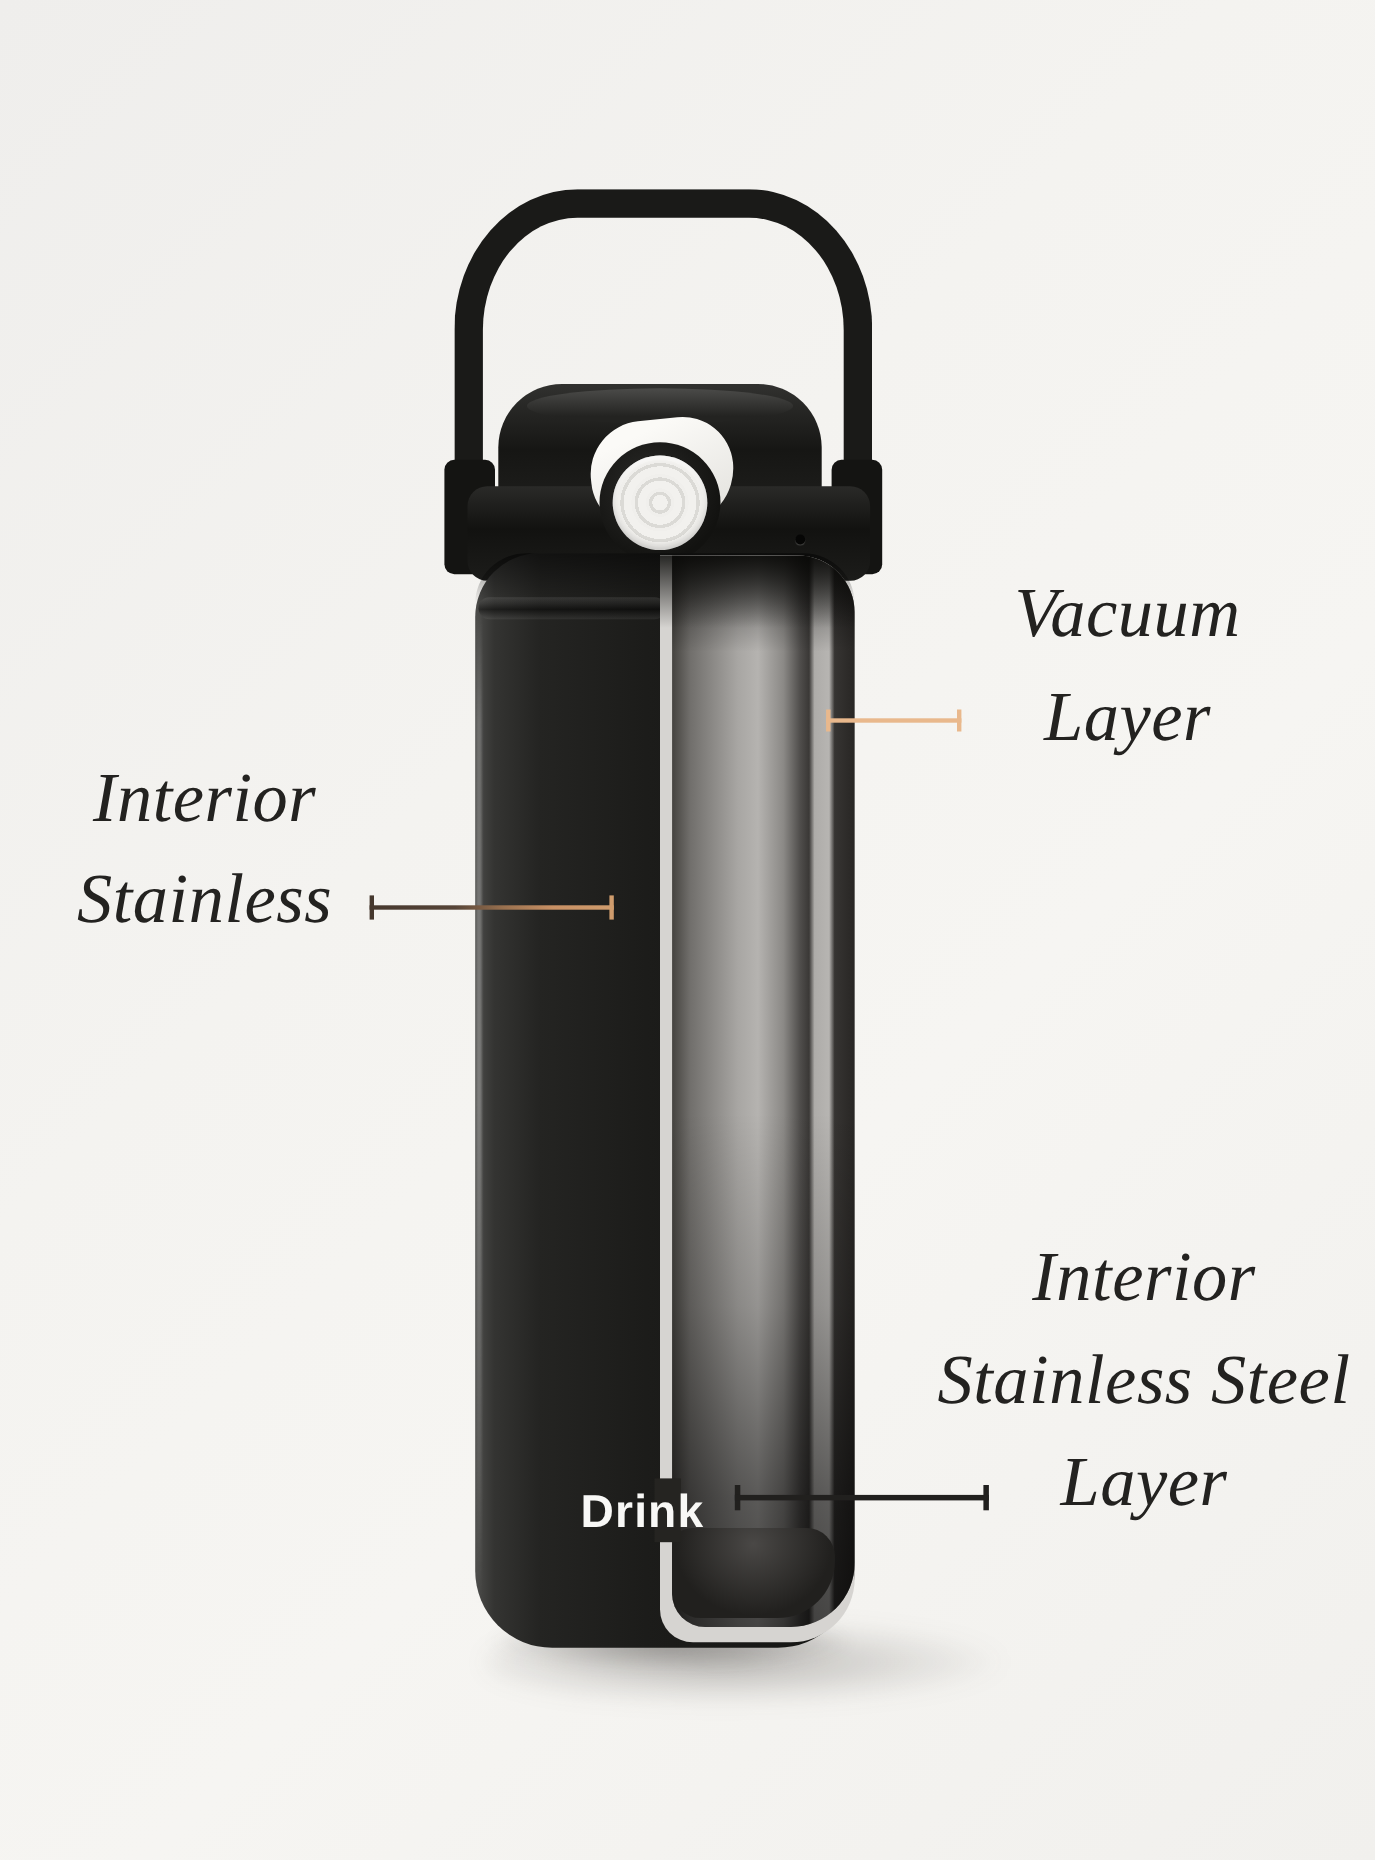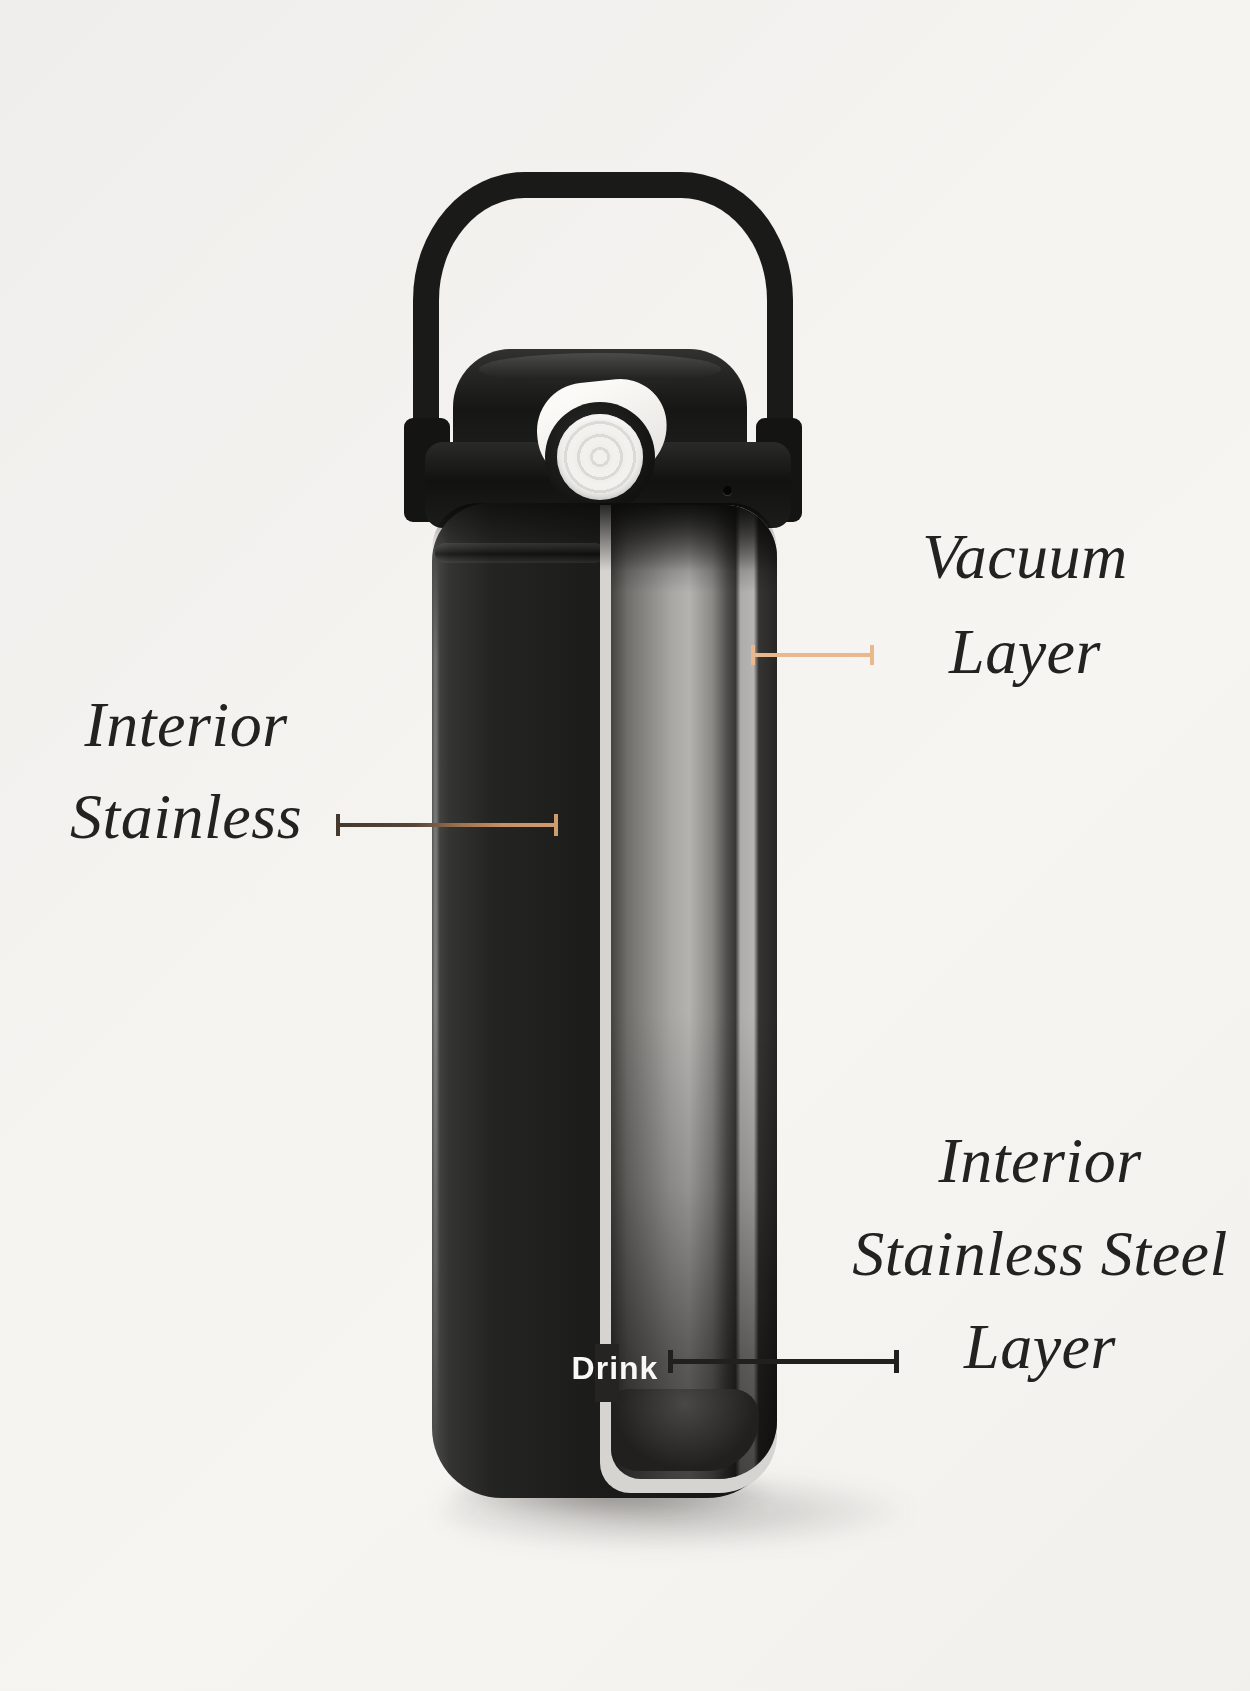--- a/index.html
+++ b/index.html
@@ -58,22 +58,22 @@
     background:linear-gradient(90deg,#45433f 0%,#716f6c 10%,#a8a6a3 36%,var(--steel_silver,#b5b3b0) 47%,#8b8986 61%,#504e4c 70%,#3a3836 75%,#aeaca9 78%,#b7b5b2 86%,#363432 89%,#282624 100%);}
   .interior::after{content:"";position:absolute;inset:0;border-radius:inherit;
     background:linear-gradient(180deg,rgba(0,0,0,.6) 0%,rgba(0,0,0,0) 9%,rgba(0,0,0,0) 52%,rgba(0,0,0,.18) 70%,rgba(0,0,0,.5) 88%,rgba(0,0,0,.62) 100%);}
   .bowl{position:absolute;left:11px;right:18px;bottom:22px;height:82px;
     background:radial-gradient(ellipse at 50% 18%,#4a4846,#21201e 68%);
     border-radius:18px 26px 52px 26px;}
   .cut-top-shade{position:absolute;left:0;top:0;width:100%;height:66px;
     background:linear-gradient(180deg,rgba(8,8,6,.85),rgba(8,8,6,0));}
   
   .drink-mask{position:absolute;left:595px;top:1344px;width:24px;height:58px;background:#252421;}
-  .wordmark{position:absolute;left:515px;top:1350px;width:200px;text-align:center;
-    font-family:"Liberation Sans", sans-serif;font-weight:700;font-size:32px;letter-spacing:1px;
+  .wordmark{position:absolute;left:484px;top:1350px;width:200px;text-align:center;
+    font-family:"Liberation Sans", sans-serif;font-weight:700;font-size:42px;letter-spacing:1px;
     color:var(--wordmark_white,#f8f8f6);}
   
   .leader{position:absolute;}
   .leader .bar{position:absolute;left:0;right:0;}
   .leader .tick{position:absolute;top:0;}
   .leader-exterior{left:336px;top:814px;width:222px;height:22px;}
   .leader-exterior .bar{top:9px;height:4px;
     background:linear-gradient(90deg,var(--leader_copper_dark,#46382e) 0%,#564437 35%,#9a714f 55%,var(--leader_copper,#c89064) 75%,#cf9c6d 100%);}
   .leader-exterior .tick{width:4px;height:22px;}
   .leader-exterior .tick.l{left:0;background:var(--leader_copper_dark,#46382e);}

